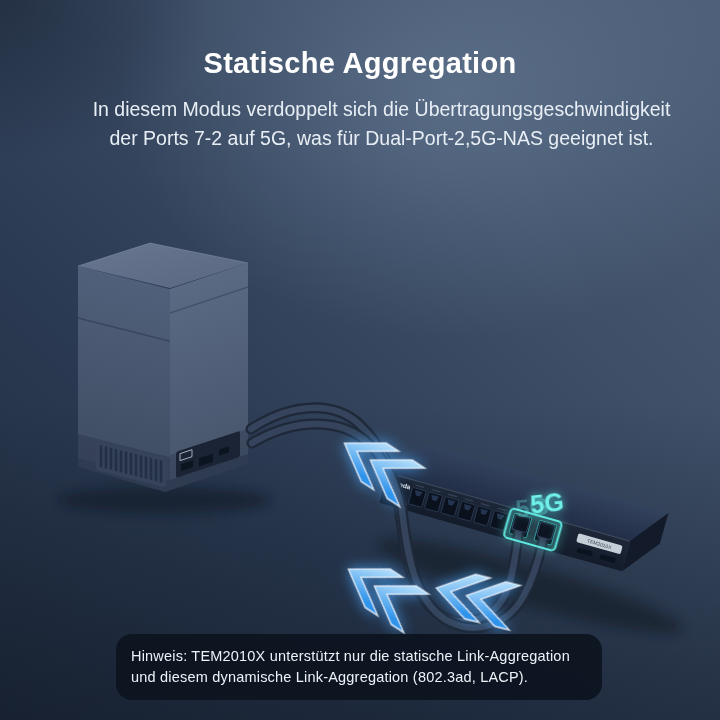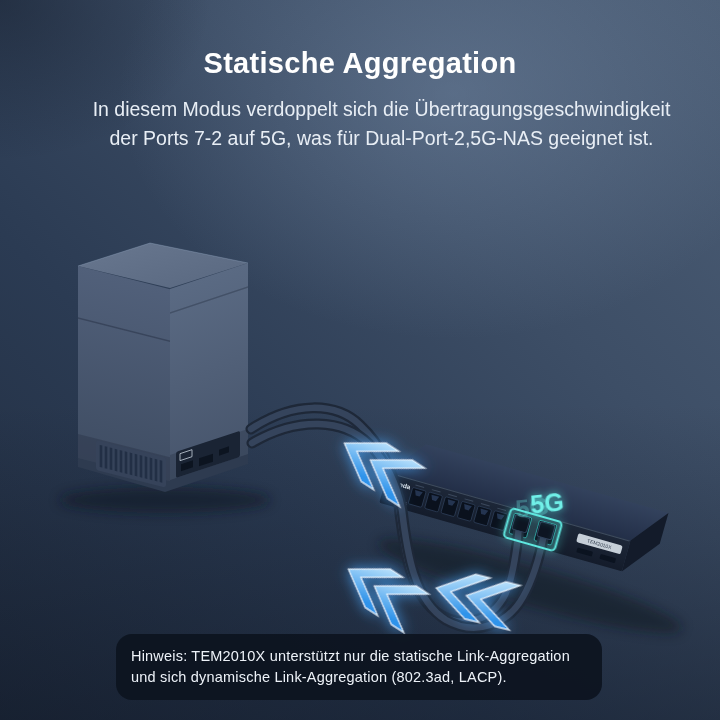--- a/index.html
+++ b/index.html
@@ -155,16 +155,16 @@
     <text x="533" y="516" font-size="25" font-weight="bold" fill="#6ff0e8" opacity="0.3" transform="rotate(-6 533 516)" text-anchor="middle">5G</text>
     <text x="548" y="512" font-size="25" font-weight="bold" fill="#6ff0e8" filter="url(#glowC)" transform="rotate(-6 548 512)" text-anchor="middle">5G</text>
 
     <use href="#chev" transform="translate(358,452) rotate(33) scale(1.35)"></use>
     <use href="#chev" transform="translate(362,578) rotate(33) scale(1.35)"></use>
     <use href="#chev" transform="translate(452,592) rotate(14) scale(1.35)"></use>
   </svg>
 
   <div class="note">
     <span>Hinweis: TEM2010X unterstützt nur die statische Link-Aggregation</span>
-    <span>und sich dynamische Link-Aggregation (802.3ad, LACP).</span>
+    <span>und diesem dynamische Link-Aggregation (802.3ad, LACP).</span>
   </div>
 
 </div>
 
 </body></html>

